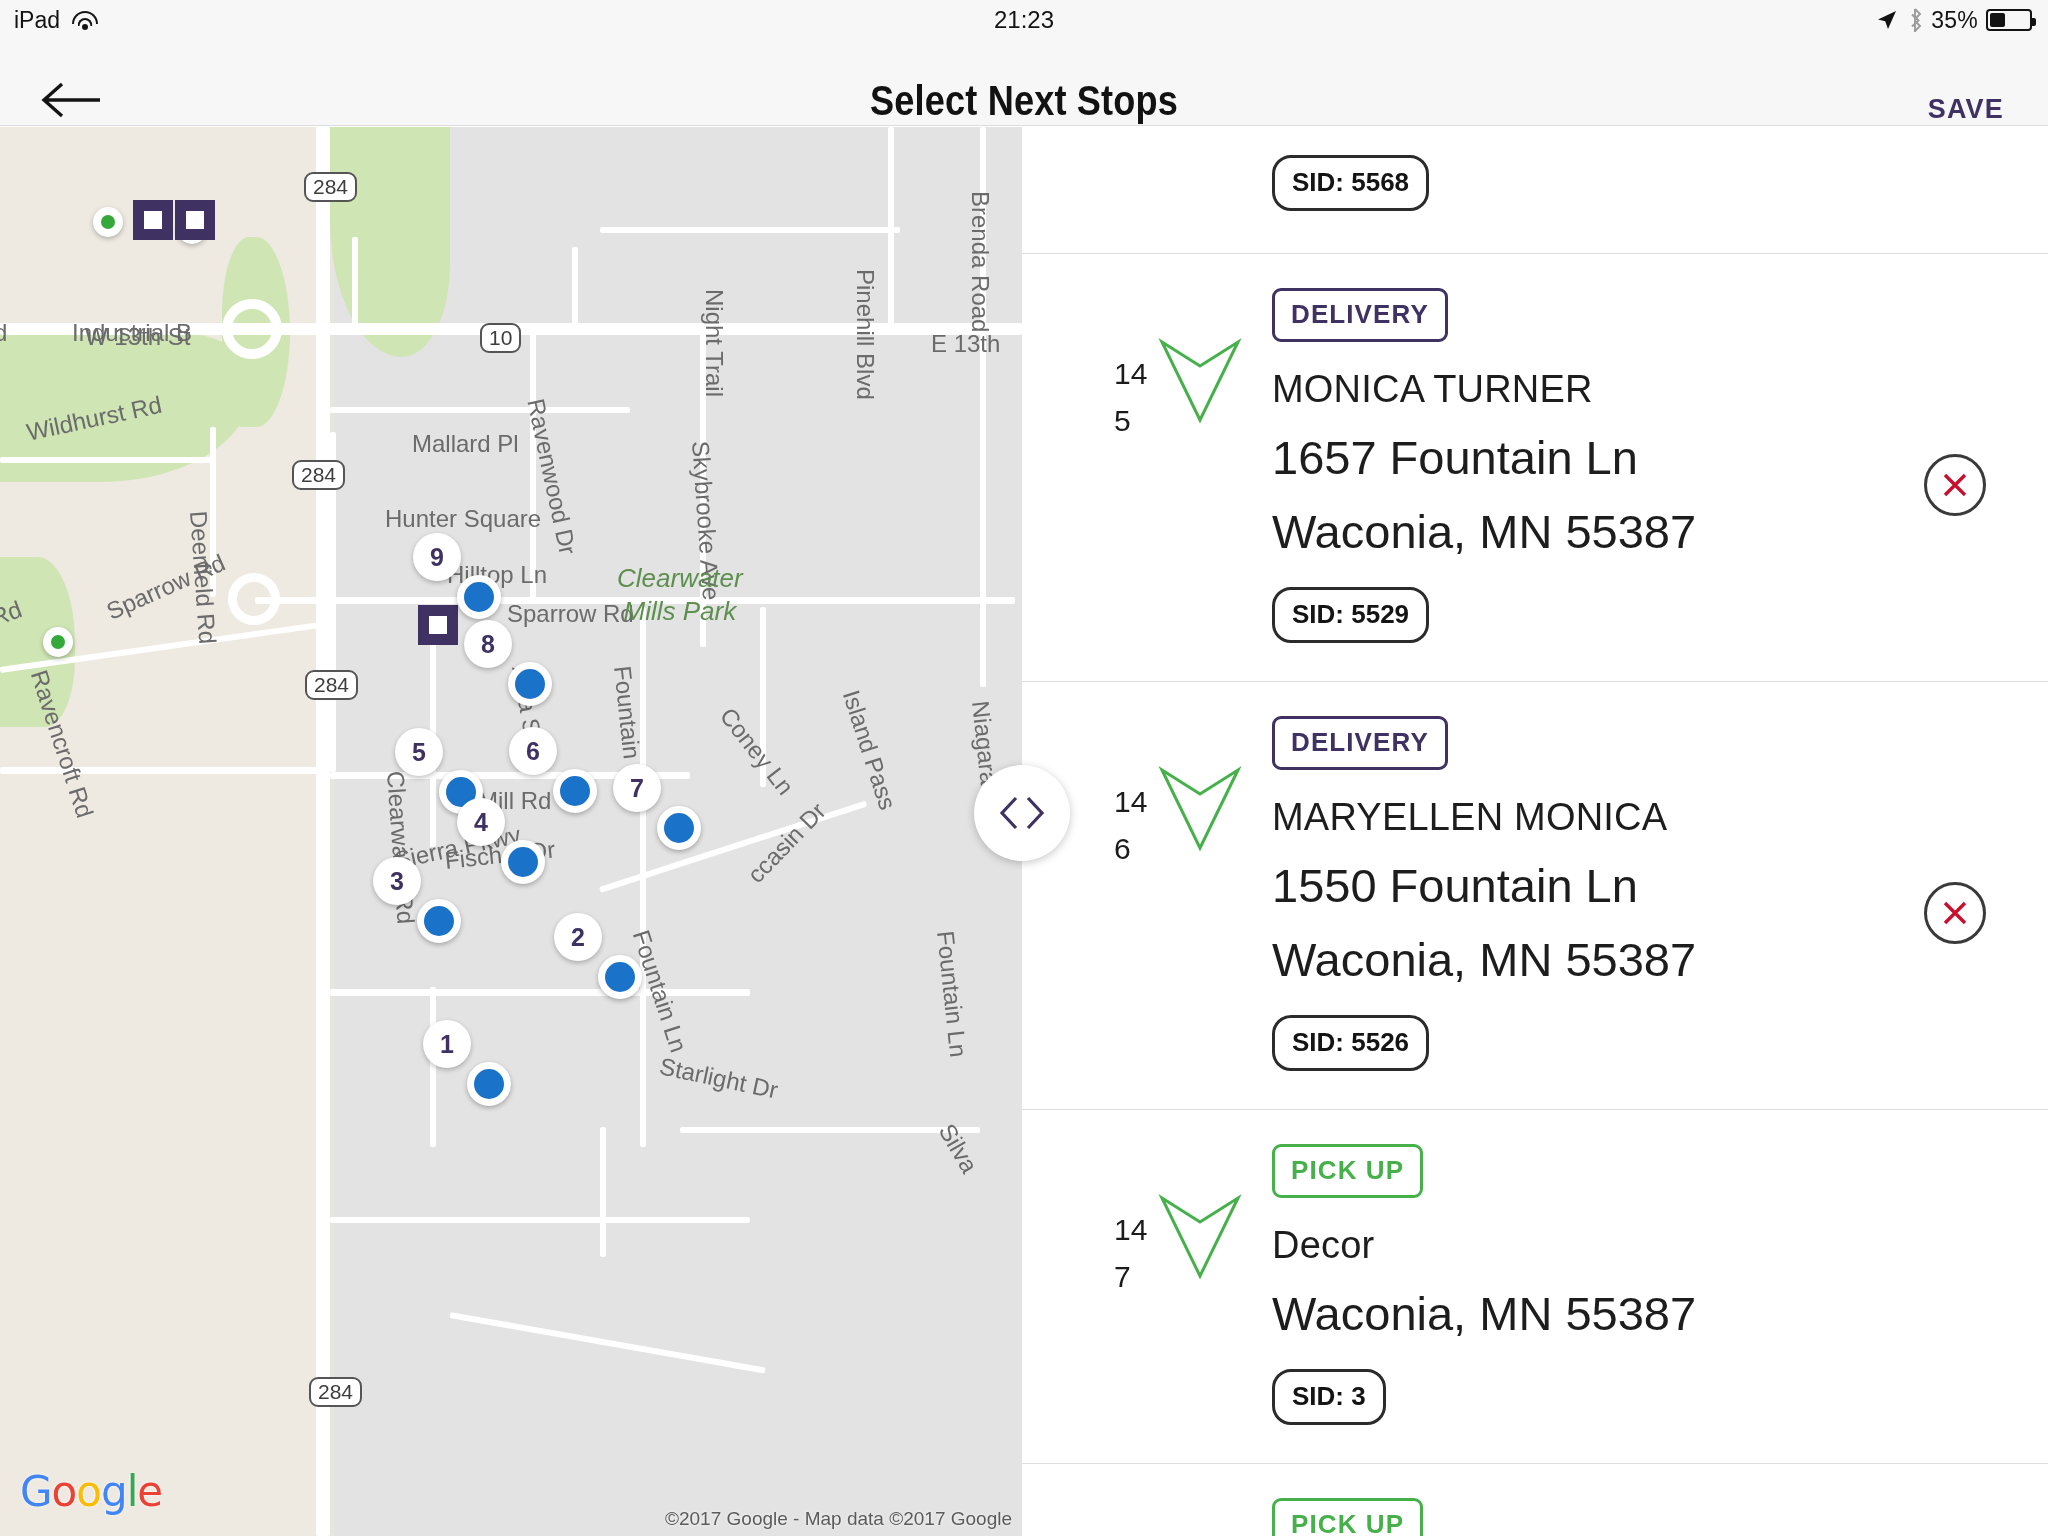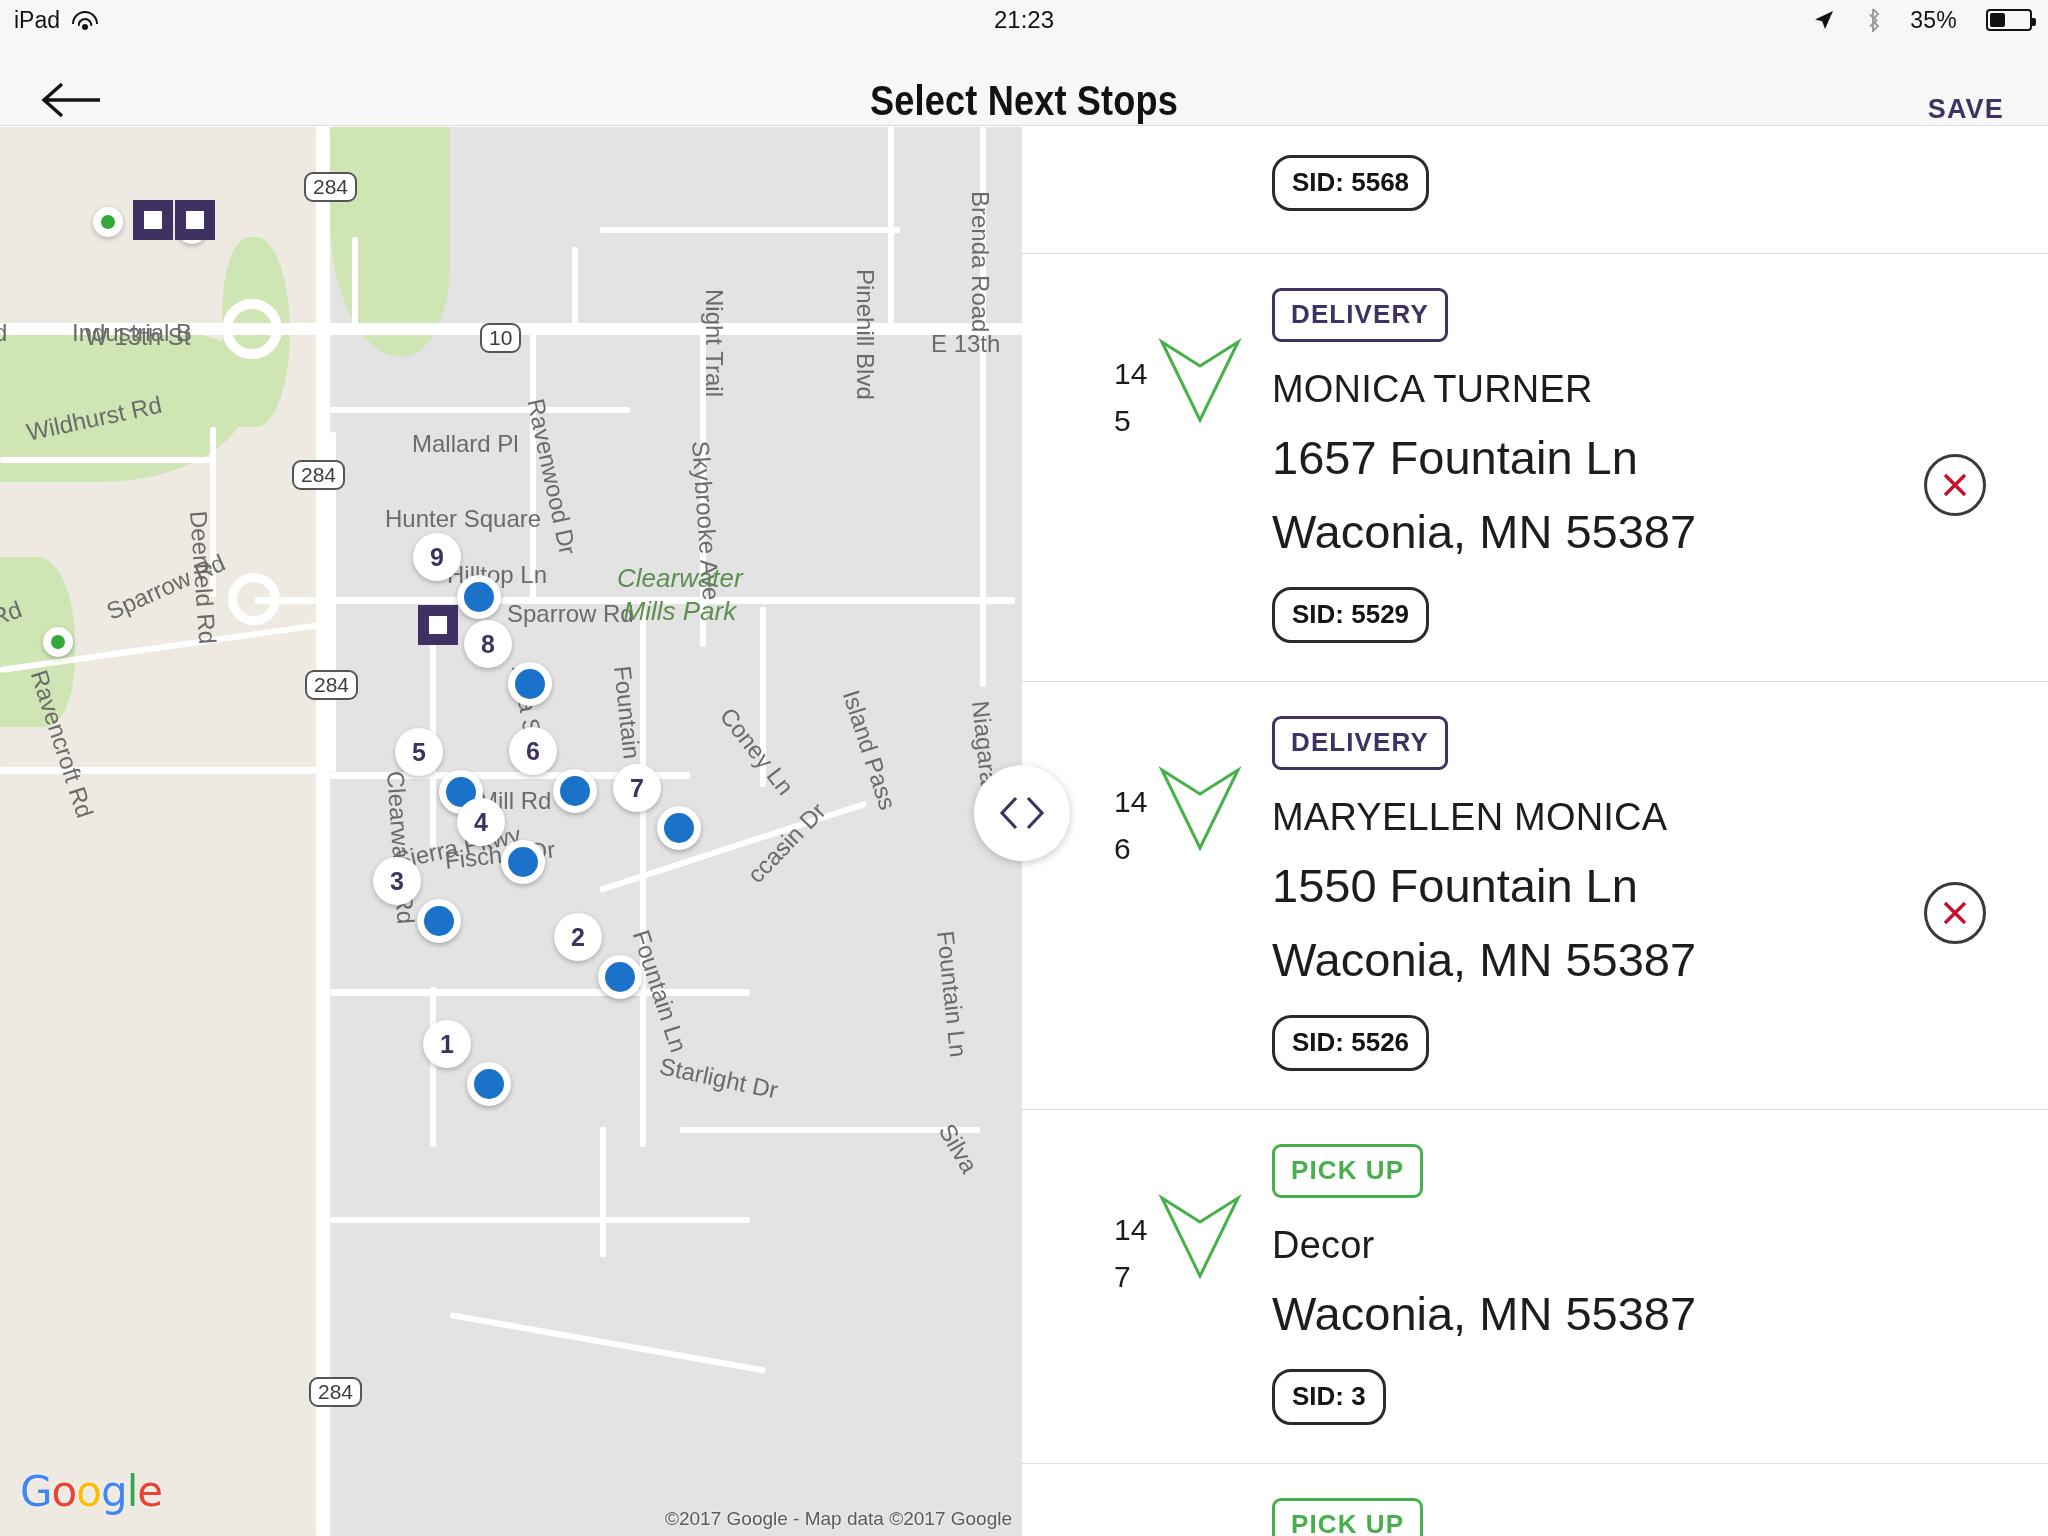--- a/index.html
+++ b/index.html
@@ -13,21 +13,21 @@
 
   
   .statusbar {
     position: absolute; top: 0; left: 0; width: 2048px; height: 40px;
     background: #f7f7f8;
     display: flex; align-items: center;
     font-size: 23px; color: #131313;
   }
   .sb-left { position: absolute; left: 14px; display: flex; align-items: center; gap: 12px; }
   .sb-center { position: absolute; left: 0; width: 2048px; text-align: center; font-size: 24px; color: #131313; }
-  .sb-right { position: absolute; right: 16px; display: flex; align-items: center; gap: 29px; }
+  .sb-right { position: absolute; right: 16px; display: flex; align-items: center; gap: 8px; }
   .wifi { width: 26px; height: 19px; position: relative; display:inline-block; }
   .wifi i {
     position: absolute; left: 50%; bottom: 0; transform: translateX(-50%);
     border: 2.5px solid #131313; border-bottom: none;
     border-radius: 50% 50% 0 0 / 100% 100% 0 0;
   }
   .wifi i:nth-child(1) { width: 26px; height: 13px; bottom: 6px; }
   .wifi i:nth-child(2) { width: 15px; height: 8px;  bottom: 4px; }
   .wifi i:nth-child(3) { width: 6px;  height: 6px;  bottom: 0; background: #131313; border-radius: 50%; border: none; }
   .loc-arrow { display:inline-block; width: 24px; height: 24px; }

